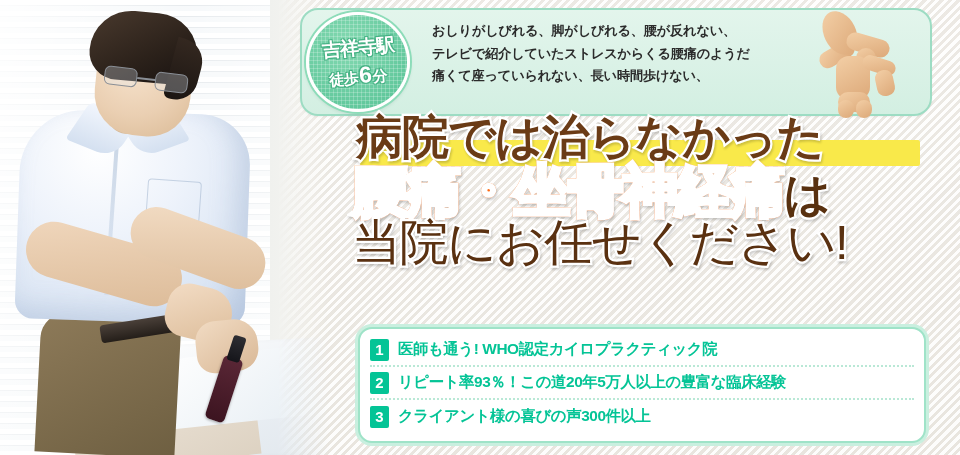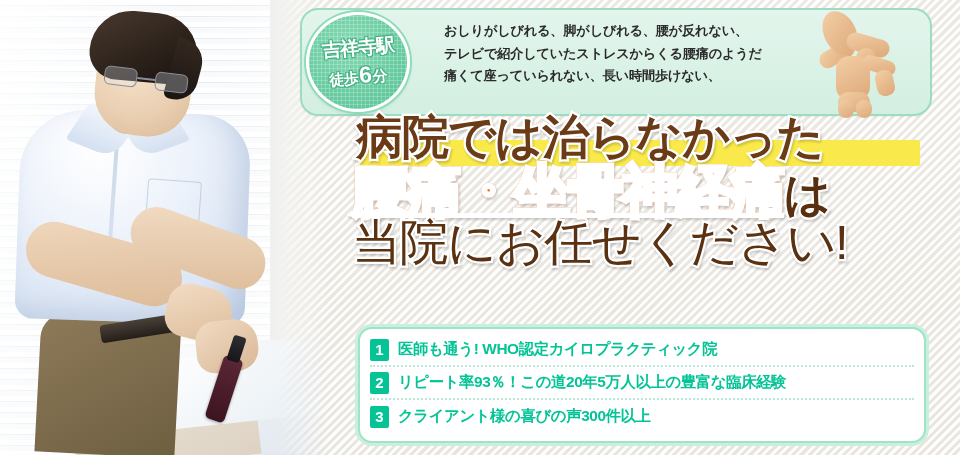--- a/index.html
+++ b/index.html
@@ -167,21 +167,21 @@
   }
   
   #top-banner{
     position:absolute; left:300px; top:8px; width:632px; height:108px;
     background:linear-gradient(#e3f5ec,#d3efe2);
     border:2px solid #9ddcc3;
     border-radius:18px;
     box-shadow:0 1px 2px rgba(0,0,0,.05);
   }
   #symptoms{
-    position:absolute; left:444px; top:20px; width:386px;
+    position:absolute; left:432px; top:20px; width:386px;
     font-size:13.2px; line-height:1.72; font-weight:700; color:#2b2b2b;
     letter-spacing:-.2px;
   }
   
   #badge{
     position:absolute; left:306px; top:12px; width:104px; height:100px;
     border-radius:50%;
     background:
       repeating-linear-gradient(0deg,rgba(255,255,255,.22) 0 1px,rgba(255,255,255,0) 1px 4px),
       repeating-linear-gradient(90deg,rgba(255,255,255,.22) 0 1px,rgba(255,255,255,0) 1px 4px),
@@ -235,21 +235,20 @@
   .hl2{
     position:relative; margin-top:-2px;
     font-size:56px; font-weight:900; letter-spacing:-2px; line-height:1.06;
     white-space:nowrap;
   }
   .hl2 .orange{
     background:linear-gradient(#ff8a2b 0%,#ff6a12 48%,#f4671a 100%);
     -webkit-background-clip:text; background-clip:text; color:transparent;
     -webkit-text-stroke:4.5px #ffffff; paint-order:stroke fill;
     filter:drop-shadow(1px 2px 1px rgba(0,0,0,.18));
-    text-decoration:underline;
   }
   .hl2 .brown{
     color:#58300f; -webkit-text-stroke:4.5px #ffffff; paint-order:stroke fill;
     font-size:46px;
     filter:drop-shadow(1px 2px 1px rgba(0,0,0,.18));
   }
   .hl3{
     margin-top:-4px;
     font-size:49px; font-weight:400; letter-spacing:-1.5px; line-height:1.08;
     color:#5a3111;

